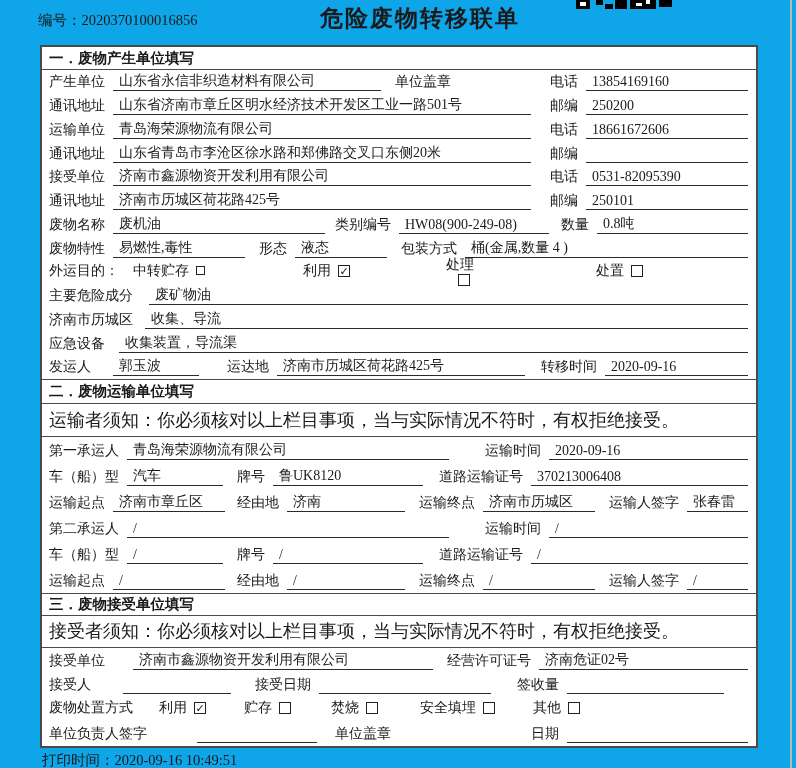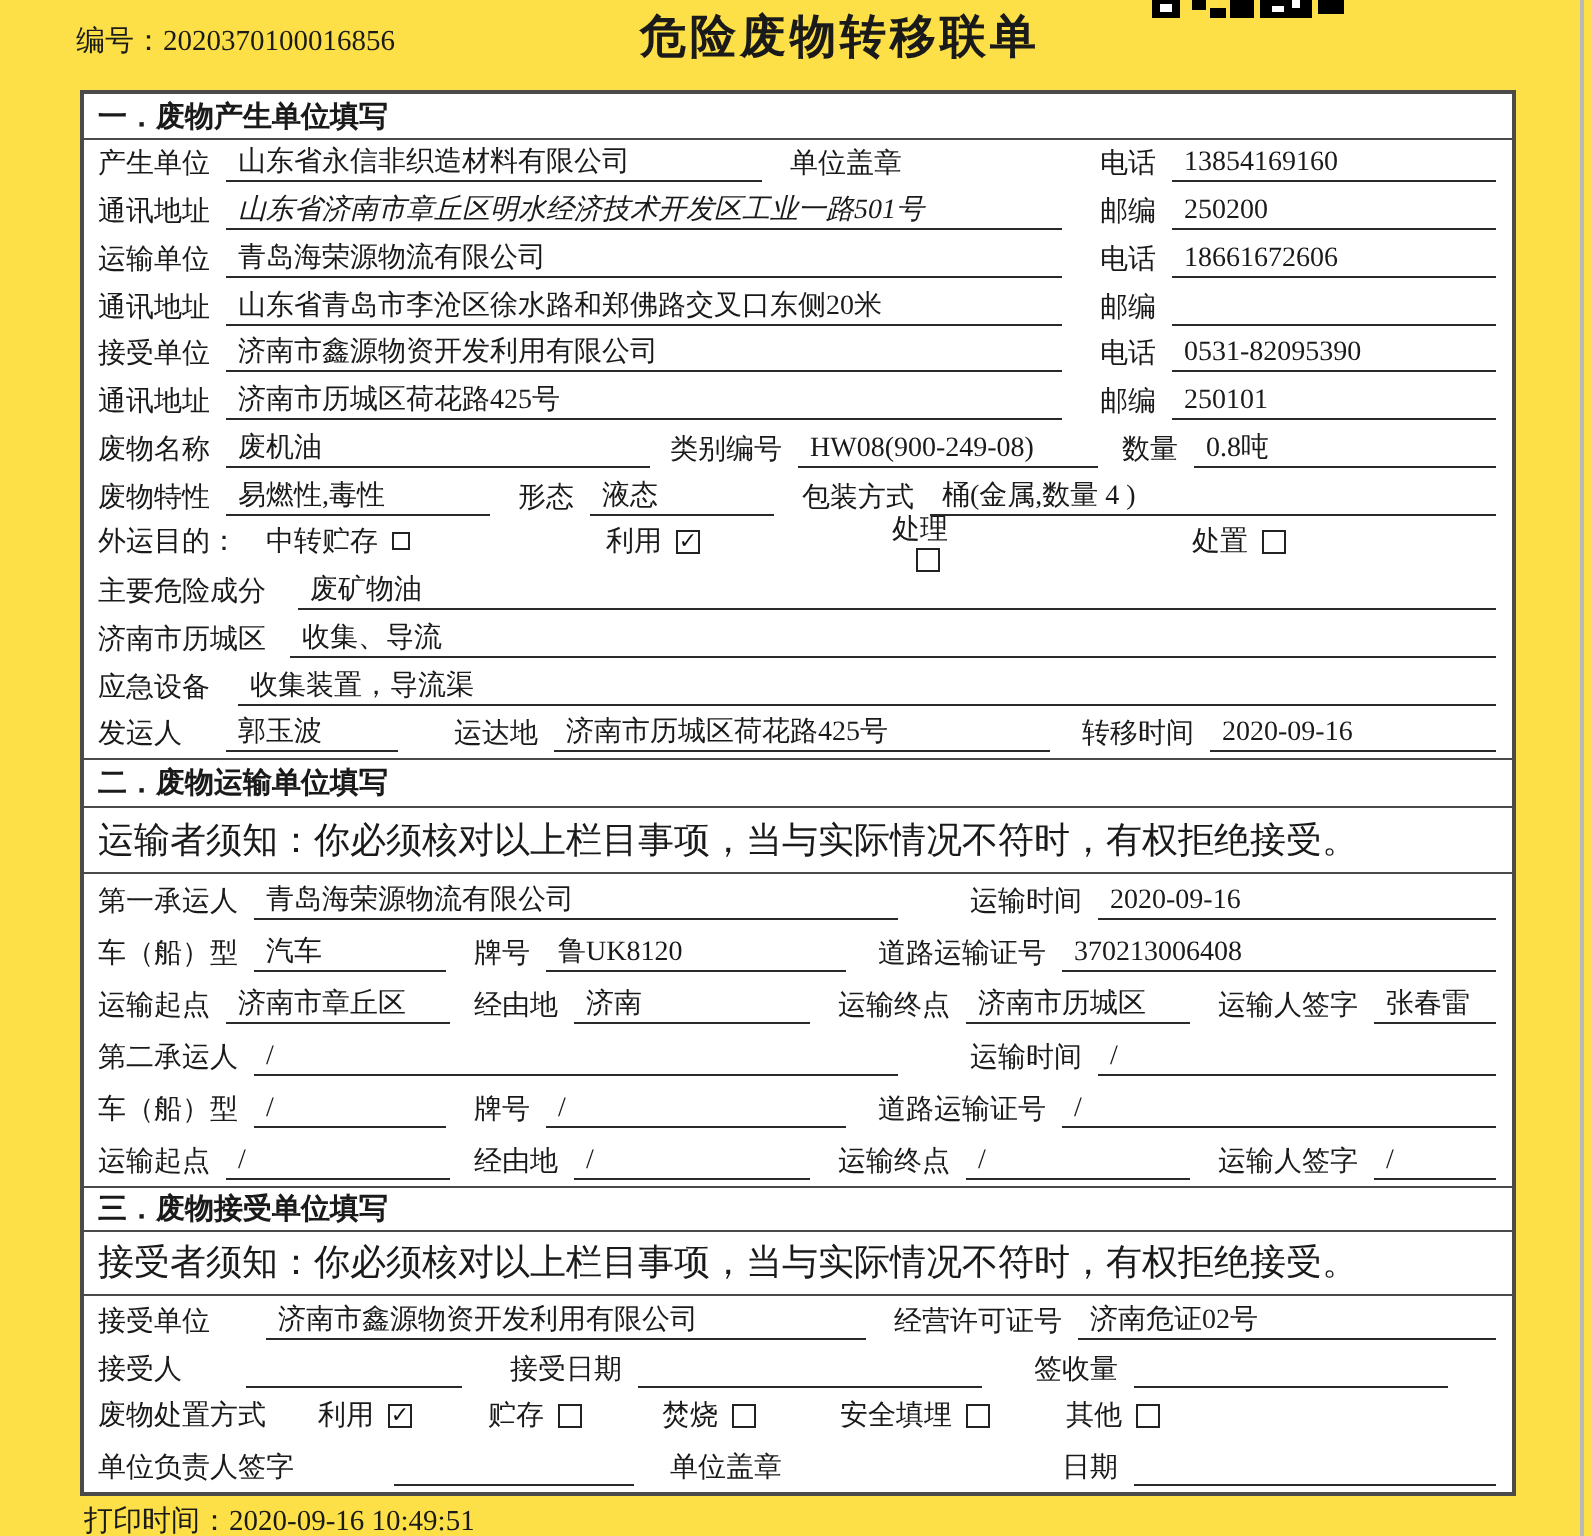--- a/index.html
+++ b/index.html
@@ -1,18 +1,18 @@
 <!DOCTYPE html>
 <html><head>
 <meta charset="utf-8">
 <style>
   * { margin:0; padding:0; box-sizing:border-box; }
   html,body { width:796px; height:768px; background:#fff; overflow:hidden;
     font-family:"Liberation Serif","DejaVu Serif",serif; color:#1a1a1a; }
-  .page { position:relative; width:796px; height:768px; background:#fde047; }
+  .page { position:relative; width:796px; height:768px; background:#0ea5e9; }
 
   
   .doc-no { position:absolute; left:38px; top:11px; font-size:14.5px; }
   .doc-title { position:absolute; left:0; top:3px; width:100%; text-align:center;
     padding-left:44px; font-size:23px; font-weight:bold; letter-spacing:2px; }
 
   
   .qr { position:absolute; left:576px; top:0; width:100px; height:9px; }
   .qr div { position:absolute; background:#000; }
   .qr .w { background:#fff; }
@@ -86,21 +86,21 @@
         <span class="u" style="width:268px;">山东省永信非织造材料有限公司</span>
         <span class="lbl" style="margin-left:14px;">单位盖章</span>
         <span class="rgrp">
             <span class="lbl">电话</span>
         <span class="u" style="width:162px;">13854169160</span>
           </span>
       </div>
 
       <div class="row">
         <span class="lbl">通讯地址</span>
-        <span class="u" style="width:418px;font-style:italic;">山东省济南市章丘区明水经济技术开发区工业一路501号</span>
+        <span class="u" style="width:418px;">山东省济南市章丘区明水经济技术开发区工业一路501号</span>
         <span class="rgrp">
             <span class="lbl">邮编</span>
         <span class="u" style="width:162px;">250200</span>
           </span>
       </div>
 
       <div class="row">
         <span class="lbl">运输单位</span>
         <span class="u" style="width:418px;">青岛海荣源物流有限公司</span>
         <span class="rgrp">

